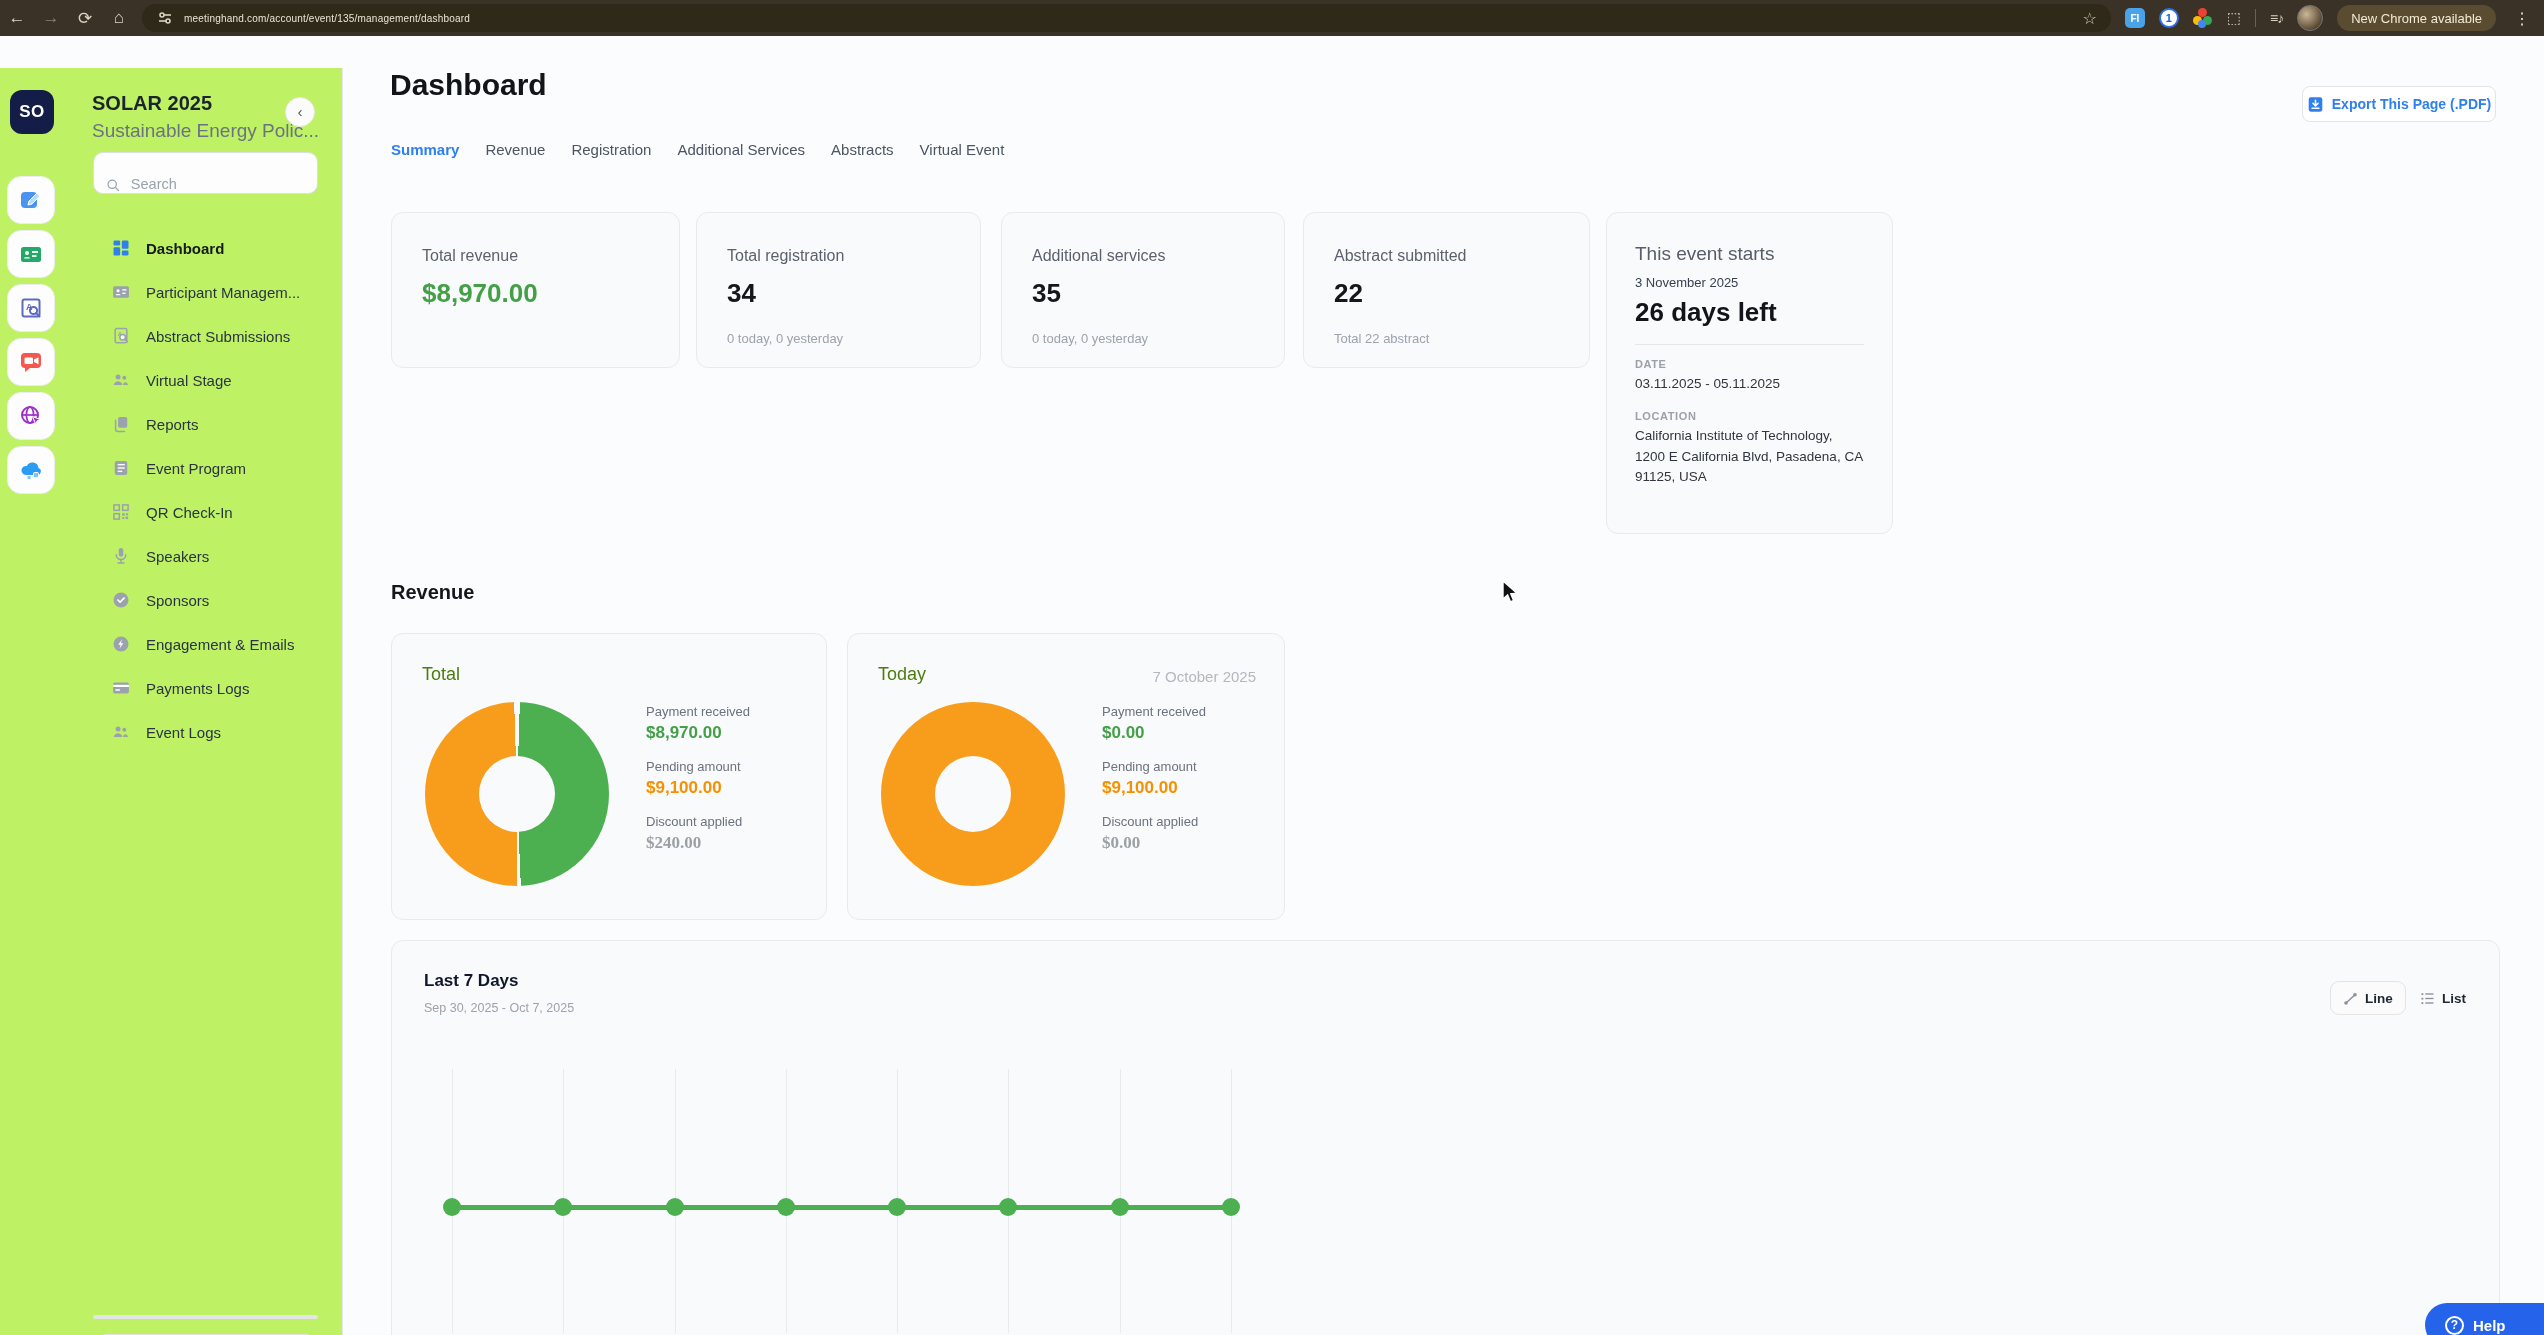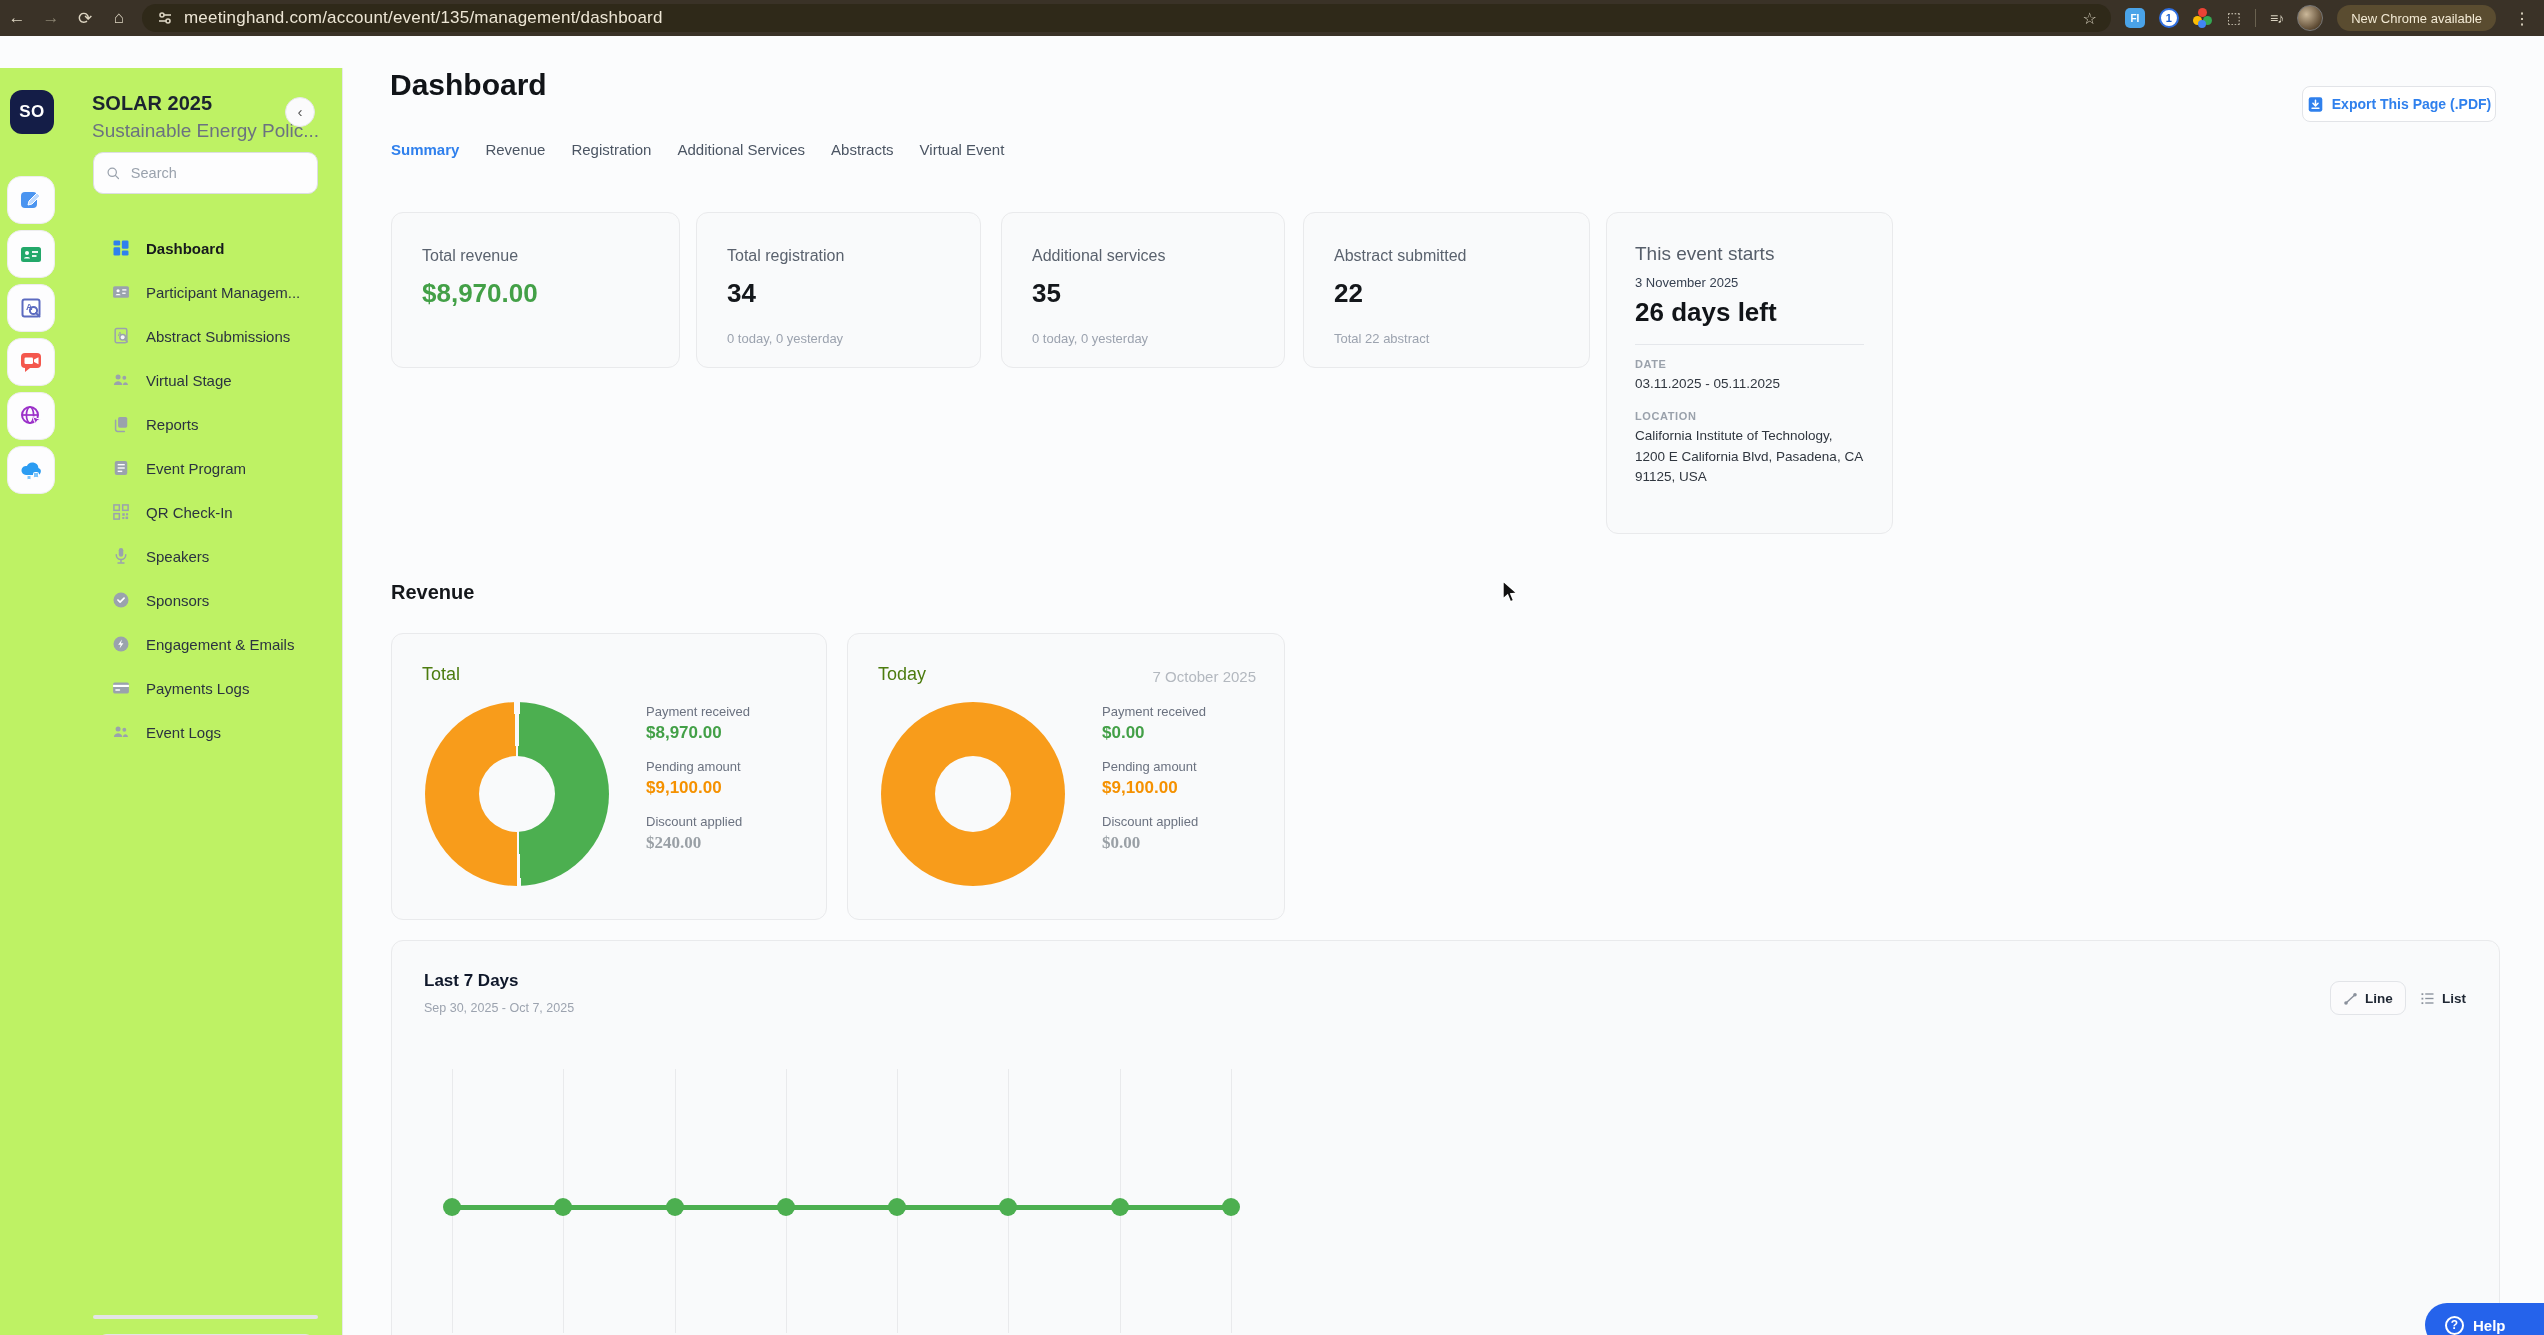--- a/index.html
+++ b/index.html
@@ -4,21 +4,21 @@
 <style>
   html,body{margin:0;padding:0;background:#222;}
   #page{position:relative;width:2544px;height:1335px;overflow:hidden;background:#fbfcfd;
         font-family:"Liberation Sans",sans-serif;-webkit-font-smoothing:antialiased;color:#16191d;}
   
   .bbar{position:absolute;top:0;left:0;width:2544px;height:36px;background:#3a3227;display:flex;align-items:center;z-index:50;}
   .bbar .navic{width:34px;text-align:center;font-size:17px;color:#ddd5c2;cursor:default;}
   .bbar .navic.dim{color:#8a8371;}
   .urlpill{flex:1;height:28px;margin:0 14px 0 6px;background:#2f2919;border-radius:14px;display:flex;align-items:center;padding:0 14px;}
   .tuneic{width:18px;height:18px;margin-right:10px;}
-  .urltxt{color:#ece5d4;font-size:17px;letter-spacing:.2px;flex:1;}
+  .urltxt{color:#ece5d4;font-size:10px;letter-spacing:.2px;flex:1;}
   .urlstar{color:#d9d2c0;font-size:16px;margin-left:8px;}
   .extrow{display:flex;align-items:center;gap:14px;margin-right:10px;}
   .extbadge{width:20px;height:20px;border-radius:5px;background:#4aa3e8;color:#fff;font-size:10px;font-weight:bold;
             display:flex;align-items:center;justify-content:center;}
   .extcircle{width:20px;height:20px;border-radius:50%;background:#fff;color:#1b5fd0;font-size:11px;font-weight:bold;
              display:flex;align-items:center;justify-content:center;border:2px solid #2f6fe0;box-sizing:border-box;}
   .flower{position:relative;width:20px;height:20px;}
   .flower i{position:absolute;width:9px;height:9px;border-radius:50%;}
   .flower i:nth-child(1){background:#ea4335;left:5px;top:0;}
   .flower i:nth-child(2){background:#fbbc05;left:0;top:8px;}
@@ -33,21 +33,21 @@
   .dots3{color:#e9e1cd;font-size:16px;margin-right:8px;width:12px;text-align:center;}
   
   .sidebar{position:absolute;left:0;top:36px;width:342px;height:1299px;background:#bef264;border-right:1px solid #e7e8ea;overflow:hidden;margin-top:32px;}
   .solotype{position:absolute;left:10px;top:22px;width:44px;height:44px;border-radius:12px;background:#141d47;color:#fff;
             font-size:17px;font-weight:bold;display:flex;align-items:center;justify-content:center;letter-spacing:.5px;}
   .evtitle{position:absolute;left:92px;top:24px;font-size:20px;font-weight:700;color:#1c2430;}
   .evsub{position:absolute;left:92px;top:52px;font-size:19px;color:#6b7280;}
   .collapse{position:absolute;left:285px;top:29px;width:30px;height:30px;border-radius:50%;border:1px solid #e6e7e9;background:#fbfbfc;
             color:#555;display:flex;align-items:center;justify-content:center;font-size:15px;padding-bottom:2px;box-sizing:border-box;}
   .search{position:absolute;left:93px;top:84px;width:225px;height:42px;border:1px solid #dcdee2;border-radius:10px;background:#fdfdfe;
-          display:flex;align-items:center;padding:0 12px;box-sizing:border-box;}
+          display:flex;align-items:flex-end;padding:0 12px;box-sizing:border-box;}
   .search input{border:0;outline:0;background:transparent;font-size:14.5px;color:#333;width:100%;margin-left:9px;font-family:inherit;}
   .search input::placeholder{color:#9aa2ad;}
   .rail{position:absolute;left:7px;top:108px;width:46px;}
   .railbtn{width:46px;height:46px;border-radius:14px;border:1px solid #ededef;background:#fdfdfe;display:flex;align-items:center;
            justify-content:center;margin-bottom:6px;}
   .menu{position:absolute;left:60px;top:158px;width:278px;}
   .mitem{height:44px;display:flex;align-items:center;padding-left:50px;cursor:pointer;border-radius:10px;}
   .mitem .mic{width:22px;display:flex;justify-content:center;}
   .mitem .mlab{margin-left:14px;font-size:15px;color:#2b3340;}
   .mitem.active .mlab{color:#16191d;font-weight:600;}

